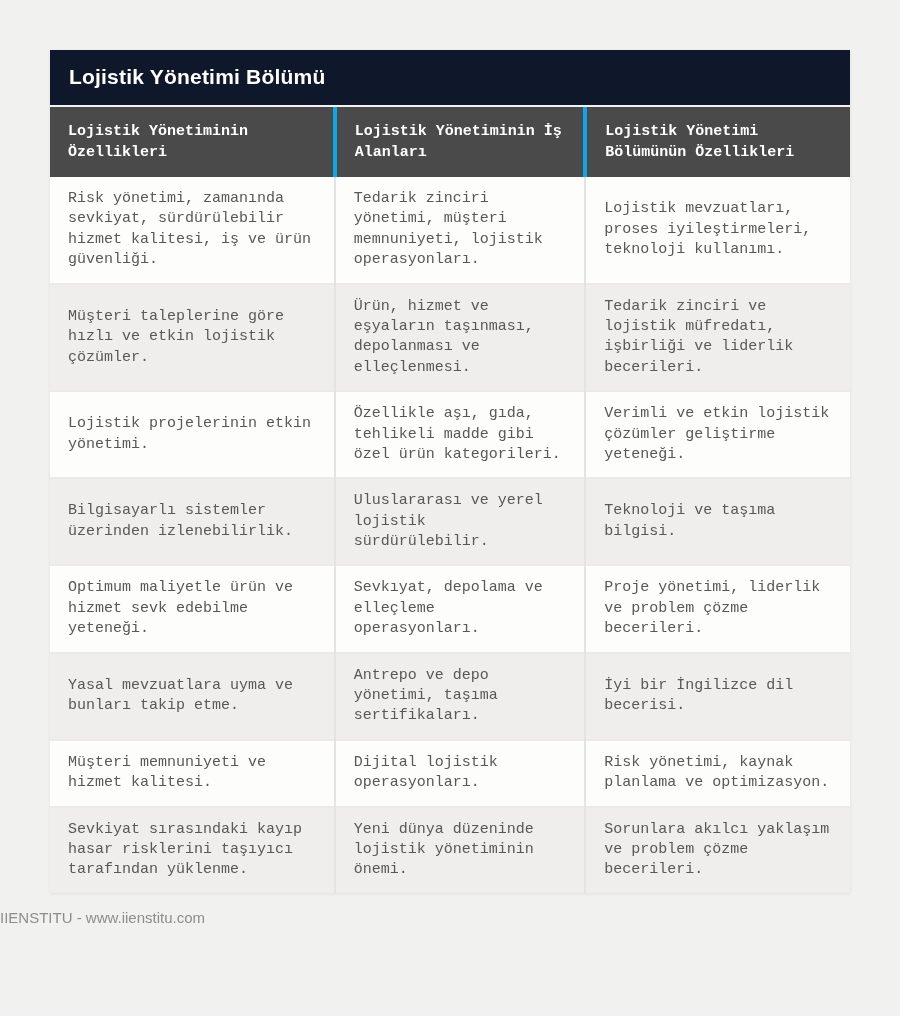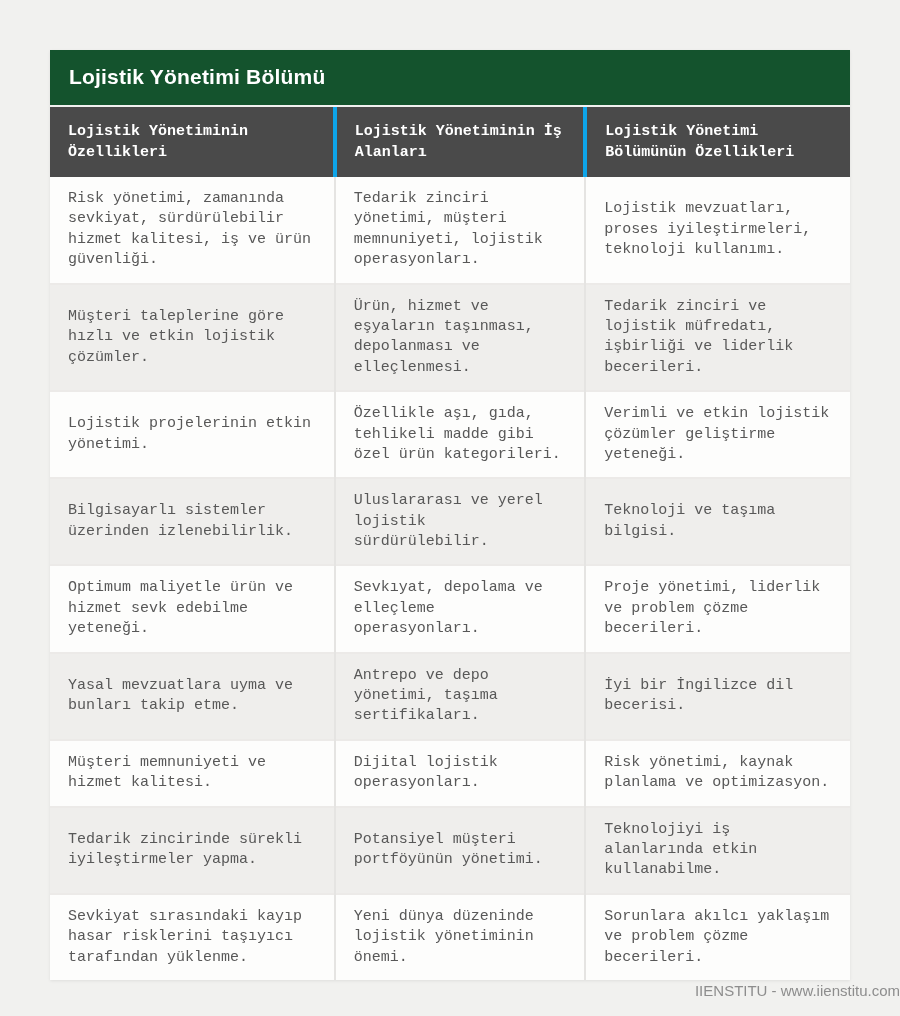--- a/index.html
+++ b/index.html
@@ -11,21 +11,21 @@
     min-height: 1016px;
     background: #f1f1ef;
     font-family: "Liberation Sans", sans-serif;
   }
   .sheet {
     width: 800px;
     margin: 50px auto 0 auto;
     box-shadow: 0 1px 3px rgba(0,0,0,0.08);
   }
   .title-bar {
-    background: #14532d;
+    background: #0f172a;
     color: #ffffff;
     font-size: 21px;
     font-weight: 700;
     padding: 15px 19px 16px 19px;
     letter-spacing: 0.2px;
   }
   table.logistics {
     width: 100%;
     border-collapse: collapse;
     table-layout: fixed;
@@ -52,24 +52,24 @@
     vertical-align: middle;
     text-align: left;
     padding: 12px 18px;
     line-height: 1.36;
   }
   td + td { border-left: 2px solid #e5e4e2; }
   tbody tr + tr td { border-top: 2px solid #eceae8; }
   tbody tr:nth-child(odd)  { background: #fdfdfc; }
   tbody tr:nth-child(even) { background: #efeeec; }
   .footer {
-    text-align: right;
+    text-align: left;
     color: #8d8d8d;
     font-size: 15px;
-    margin-top: 2px;
+    margin-top: 16px;
     padding-bottom: 40px;
   }
 </style>
 </head>
 <body>
 
 <div class="sheet">
   <div class="title-bar">Lojistik Yönetimi Bölümü</div>
 
   <table class="logistics">
@@ -115,25 +115,20 @@
           <td>Yasal mevzuatlara uyma ve bunları takip etme.</td>
           <td>Antrepo ve depo yönetimi, taşıma sertifikaları.</td>
           <td>İyi bir İngilizce dil becerisi.</td>
         </tr>
         <tr>
           <td>Müşteri memnuniyeti ve hizmet kalitesi.</td>
           <td>Dijital lojistik operasyonları.</td>
           <td>Risk yönetimi, kaynak planlama ve optimizasyon.</td>
         </tr>
         <tr>
-          <td>Tedarik zincirinde sürekli iyileştirmeler yapma.</td>
-          <td>Potansiyel müşteri portföyünün yönetimi.</td>
-          <td>Teknolojiyi iş alanlarında etkin kullanabilme.</td>
-        </tr>
-        <tr>
           <td>Sevkiyat sırasındaki kayıp hasar risklerini taşıyıcı tarafından yüklenme.</td>
           <td>Yeni dünya düzeninde lojistik yönetiminin önemi.</td>
           <td>Sorunlara akılcı yaklaşım ve problem çözme becerileri.</td>
         </tr>
       </tbody>
   </table>
 </div>
 
 <div class="footer">IIENSTITU - www.iienstitu.com</div>
 

